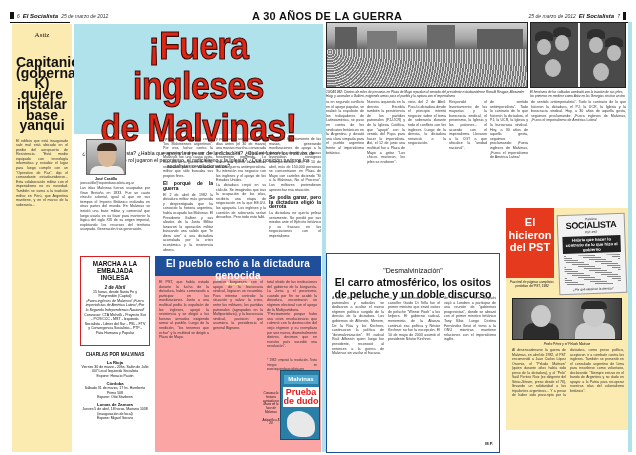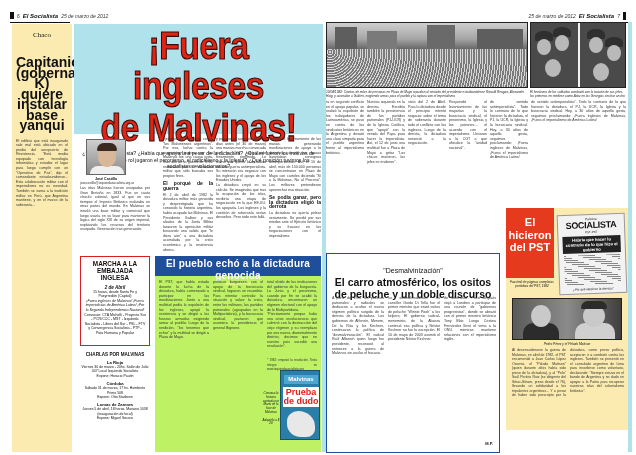--- a/index.html
+++ b/index.html
@@ -41,21 +41,21 @@
   .marcha { position: absolute; left: 80px; top: 256px; width: 70px; height: 90px; border: 1.5px solid #d62020; padding: 3px; text-align: center; }
   .marcha .title { font-weight: bold; font-size: 6.4px; line-height: 7.2px; }
   .marcha .date { font-weight: bold; font-style: italic; font-size: 4.5px; margin-top: 3px; }
   .marcha .line { font-size: 3.6px; line-height: 4.6px; }
   .charlas { position: absolute; left: 80px; top: 352px; width: 70px; text-align: center; }
   .charlas .title { font-weight: bold; font-size: 4.6px; }
   .charlas .city { font-weight: bold; font-size: 4.2px; margin-top: 3px; }
   .charlas .line { font-size: 3.5px; line-height: 4.4px; }
 
   
-  .pueblo { position: absolute; left: 155px; top: 256px; width: 166px; height: 196px; background: #bef264; }
+  .pueblo { position: absolute; left: 155px; top: 256px; width: 166px; height: 196px; background: #fca5a5; }
   .pueblo-banner { position: absolute; left: 0; top: 0; width: 166px; height: 20px; background: #1f4e9a; color: #fff; text-align: center; }
   .pueblo-banner .t { font-weight: bold; font-size: 10px; line-height: 12px; padding-top: 2px; letter-spacing: 0.2px; }
   .pueblo-banner .a { font-size: 3.6px; color: #fef2a0; font-weight: bold; }
   .book { position: absolute; left: 280px; top: 370px; width: 40px; height: 70px; background: #2a7fa8; border: 1px solid #1b4f6a; }
   .book .b1 { position: absolute; left: 3px; top: 4px; width: 34px; height: 9px; background: #4aa8d0; color: #fff; font-weight: bold; font-size: 6px; text-align: center; line-height: 9px; }
   .book .b2 { position: absolute; left: 2px; top: 16px; width: 36px; color: #e41d1d; font-weight: bold; font-size: 9px; line-height: 9px; text-align: center; background: #fff; padding: 1px 0; }
   .book .b3 { position: absolute; left: 6px; top: 40px; width: 28px; height: 26px; background: #e8e8e8; border-radius: 40% 60% 30% 50%; }
   .book-caption { position: absolute; left: 262px; top: 392px; width: 18px; font-size: 3px; line-height: 3.8px; font-style: italic; text-align: center; }
 
   
@@ -98,32 +98,33 @@
 </head>
 <body>
 
 <div class="page-header">
   <div class="hdr-left">
     <span class="mark"></span>
     <span>6</span>
     <span class="logo">El Socialista</span>
     <span>25 de marzo de 2012</span>
   </div>
+  <div class="hdr-center">A 30 AÑOS DE LA GUERRA</div>
   <div class="hdr-right">
     <span>25 de marzo de 2012</span>
     <span class="logo">El Socialista</span>
     <span>7</span>
     <span class="mark"></span>
   </div>
 </div>
 <div class="rule" style="left:10px;width:60px;"></div>
 <div class="rule" style="left:566px;width:62px;"></div>
 
 <div class="chaco">
-  <div class="kicker">Chaco</div>
+  <div class="kicker">Astiz</div>
   <div class="headline">Capitanich (gobernador K) quiere instalar base yanqui</div>
   <div class="body">El edificio que está inaugurado sale mal está ubicado en el predio del aeropuerto de Resistencia. "Está medio equipado con tecnología informática y estudiar el lugar para luego cumplir con un "Operativo de Paz", dijo el comandante estadounidense... Esta colaboración militar con el imperialismo no es novedad. También se suma a la tradición militar en Perú, que Argentina mantiene, y en el marco de la soberanía...</div>
 </div>
 
 <div class="main-block">
   <div class="big-headline">¡Fuera ingleses</div>
   <div class="big-headline">de Malvinas!</div>
   <div class="subq">¿Fue una guerra justa? ¿Había que apoyarla a pesar de la dictadura? ¿Cuáles fueron los motivos de la derrota? ¿Qué rol jugaron el peronismo, el radicalismo y la Iglesia? ¿Qué posición tuvimos los socialistas revolucionarios?</div>
 </div>
 

